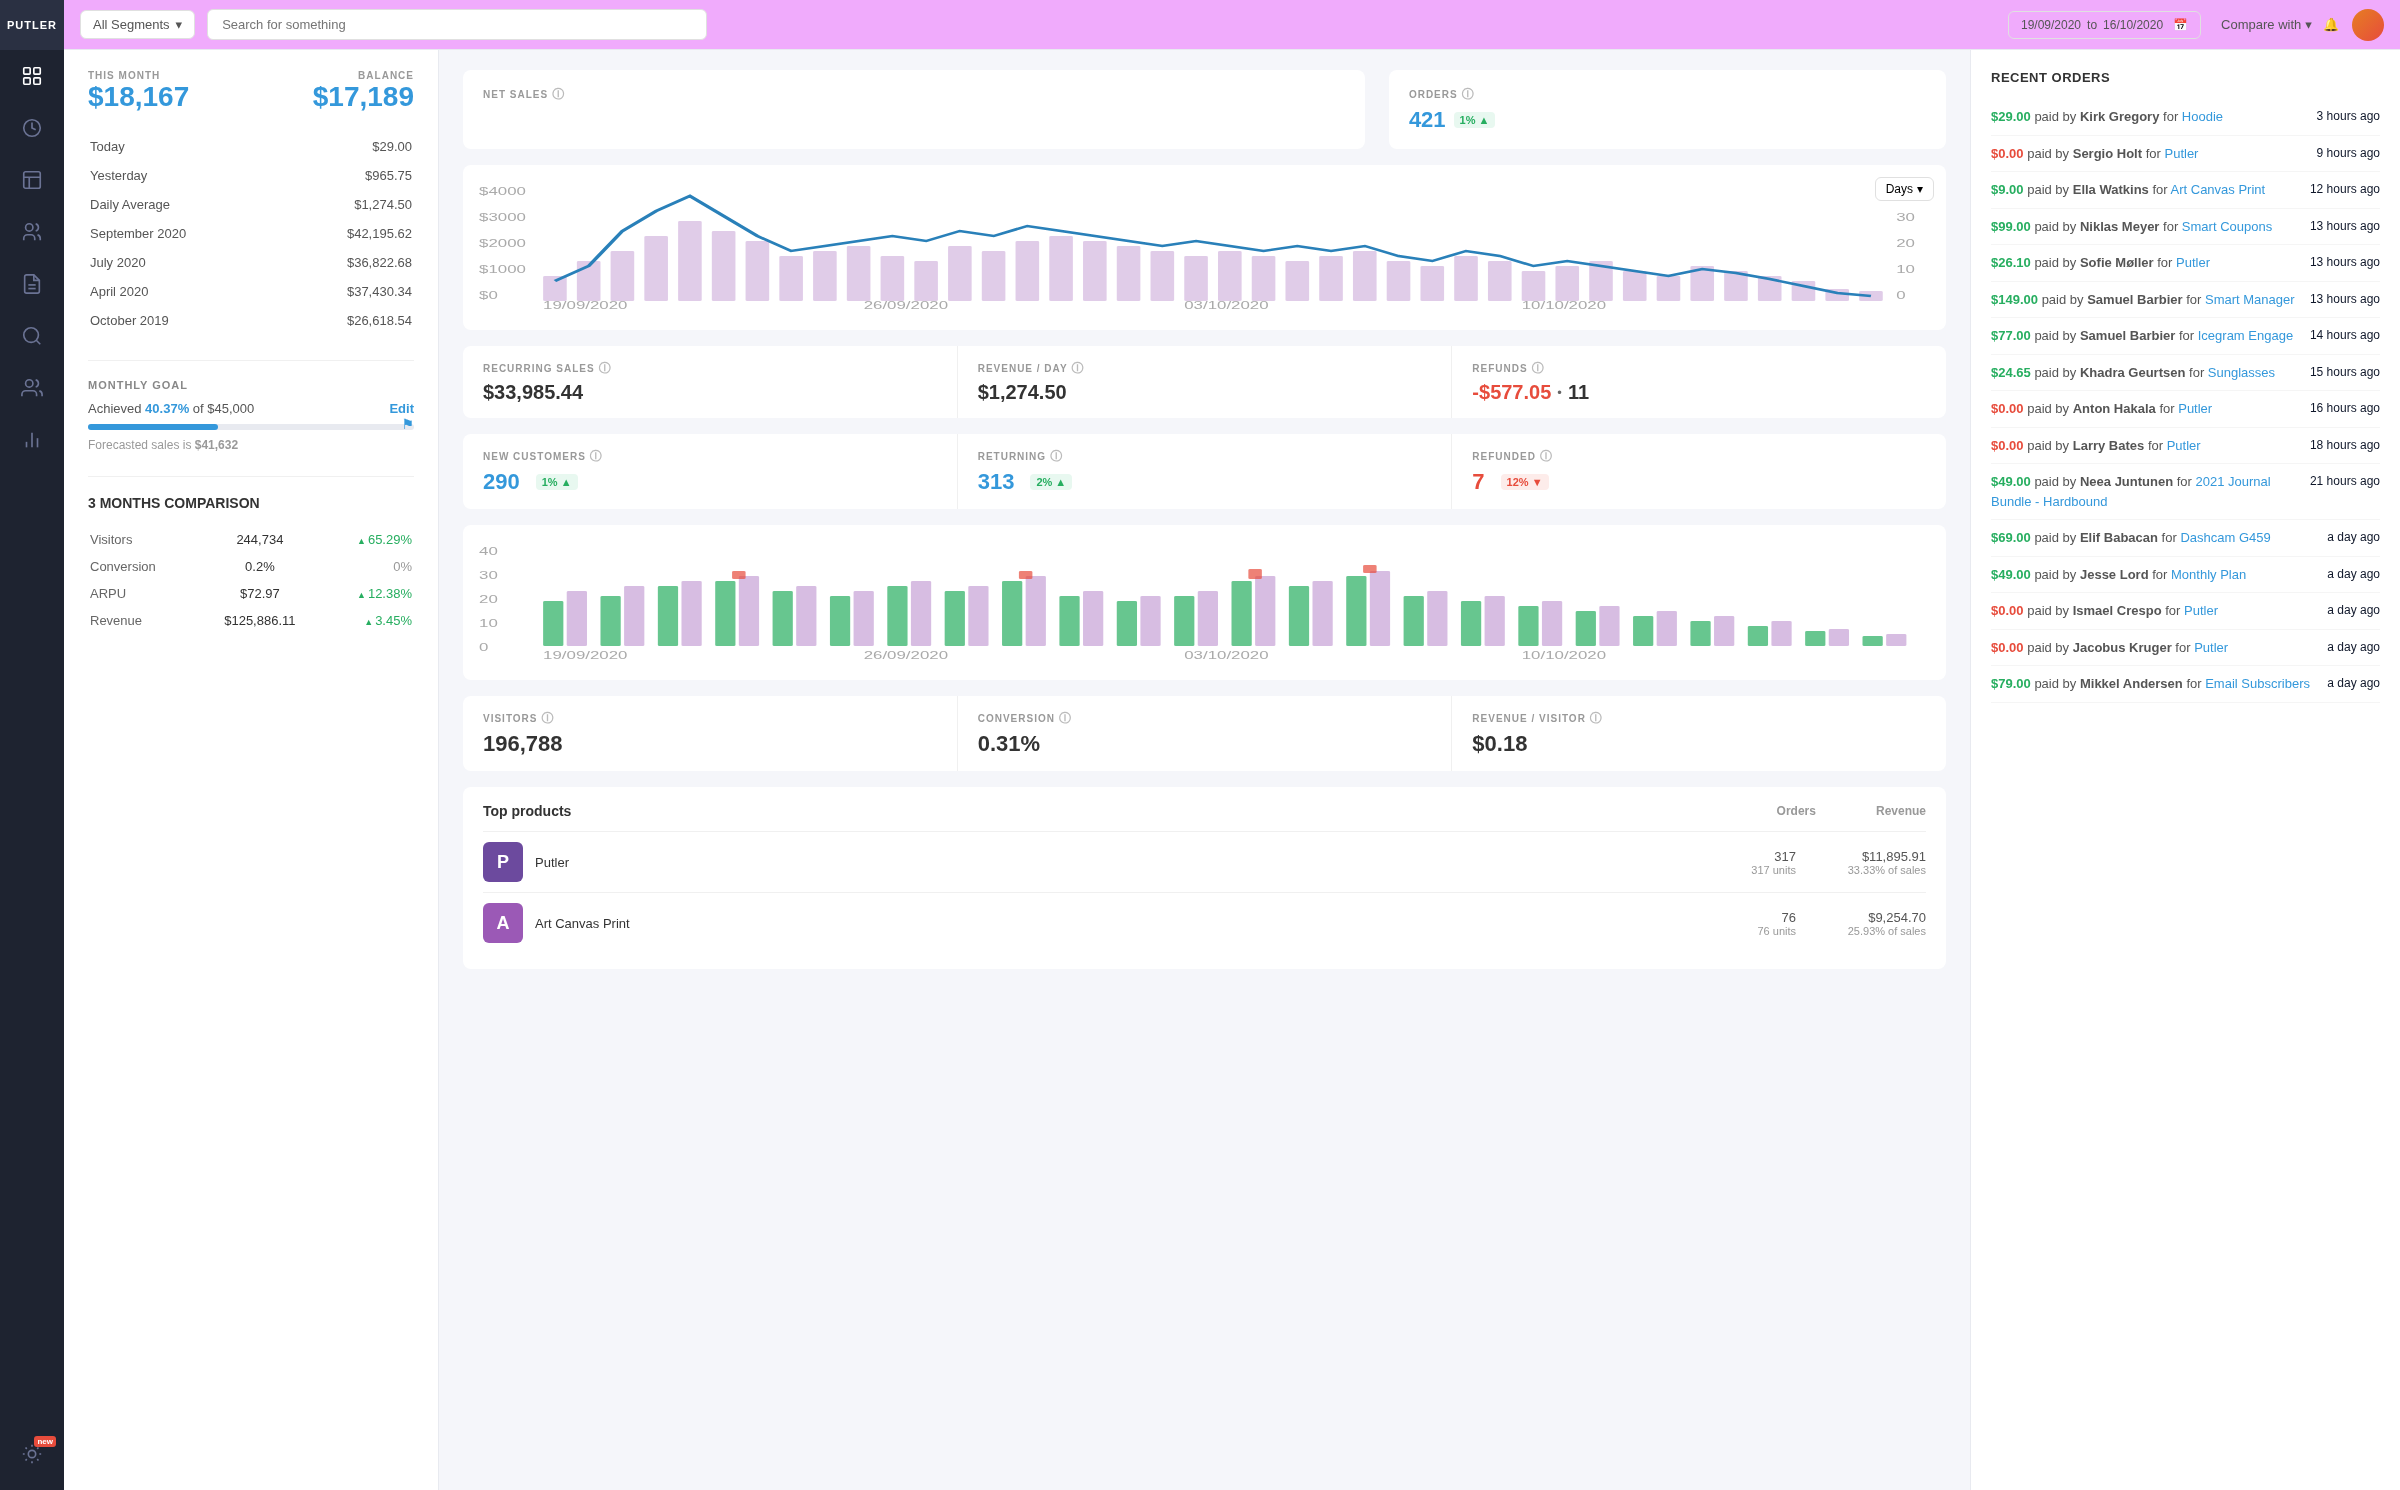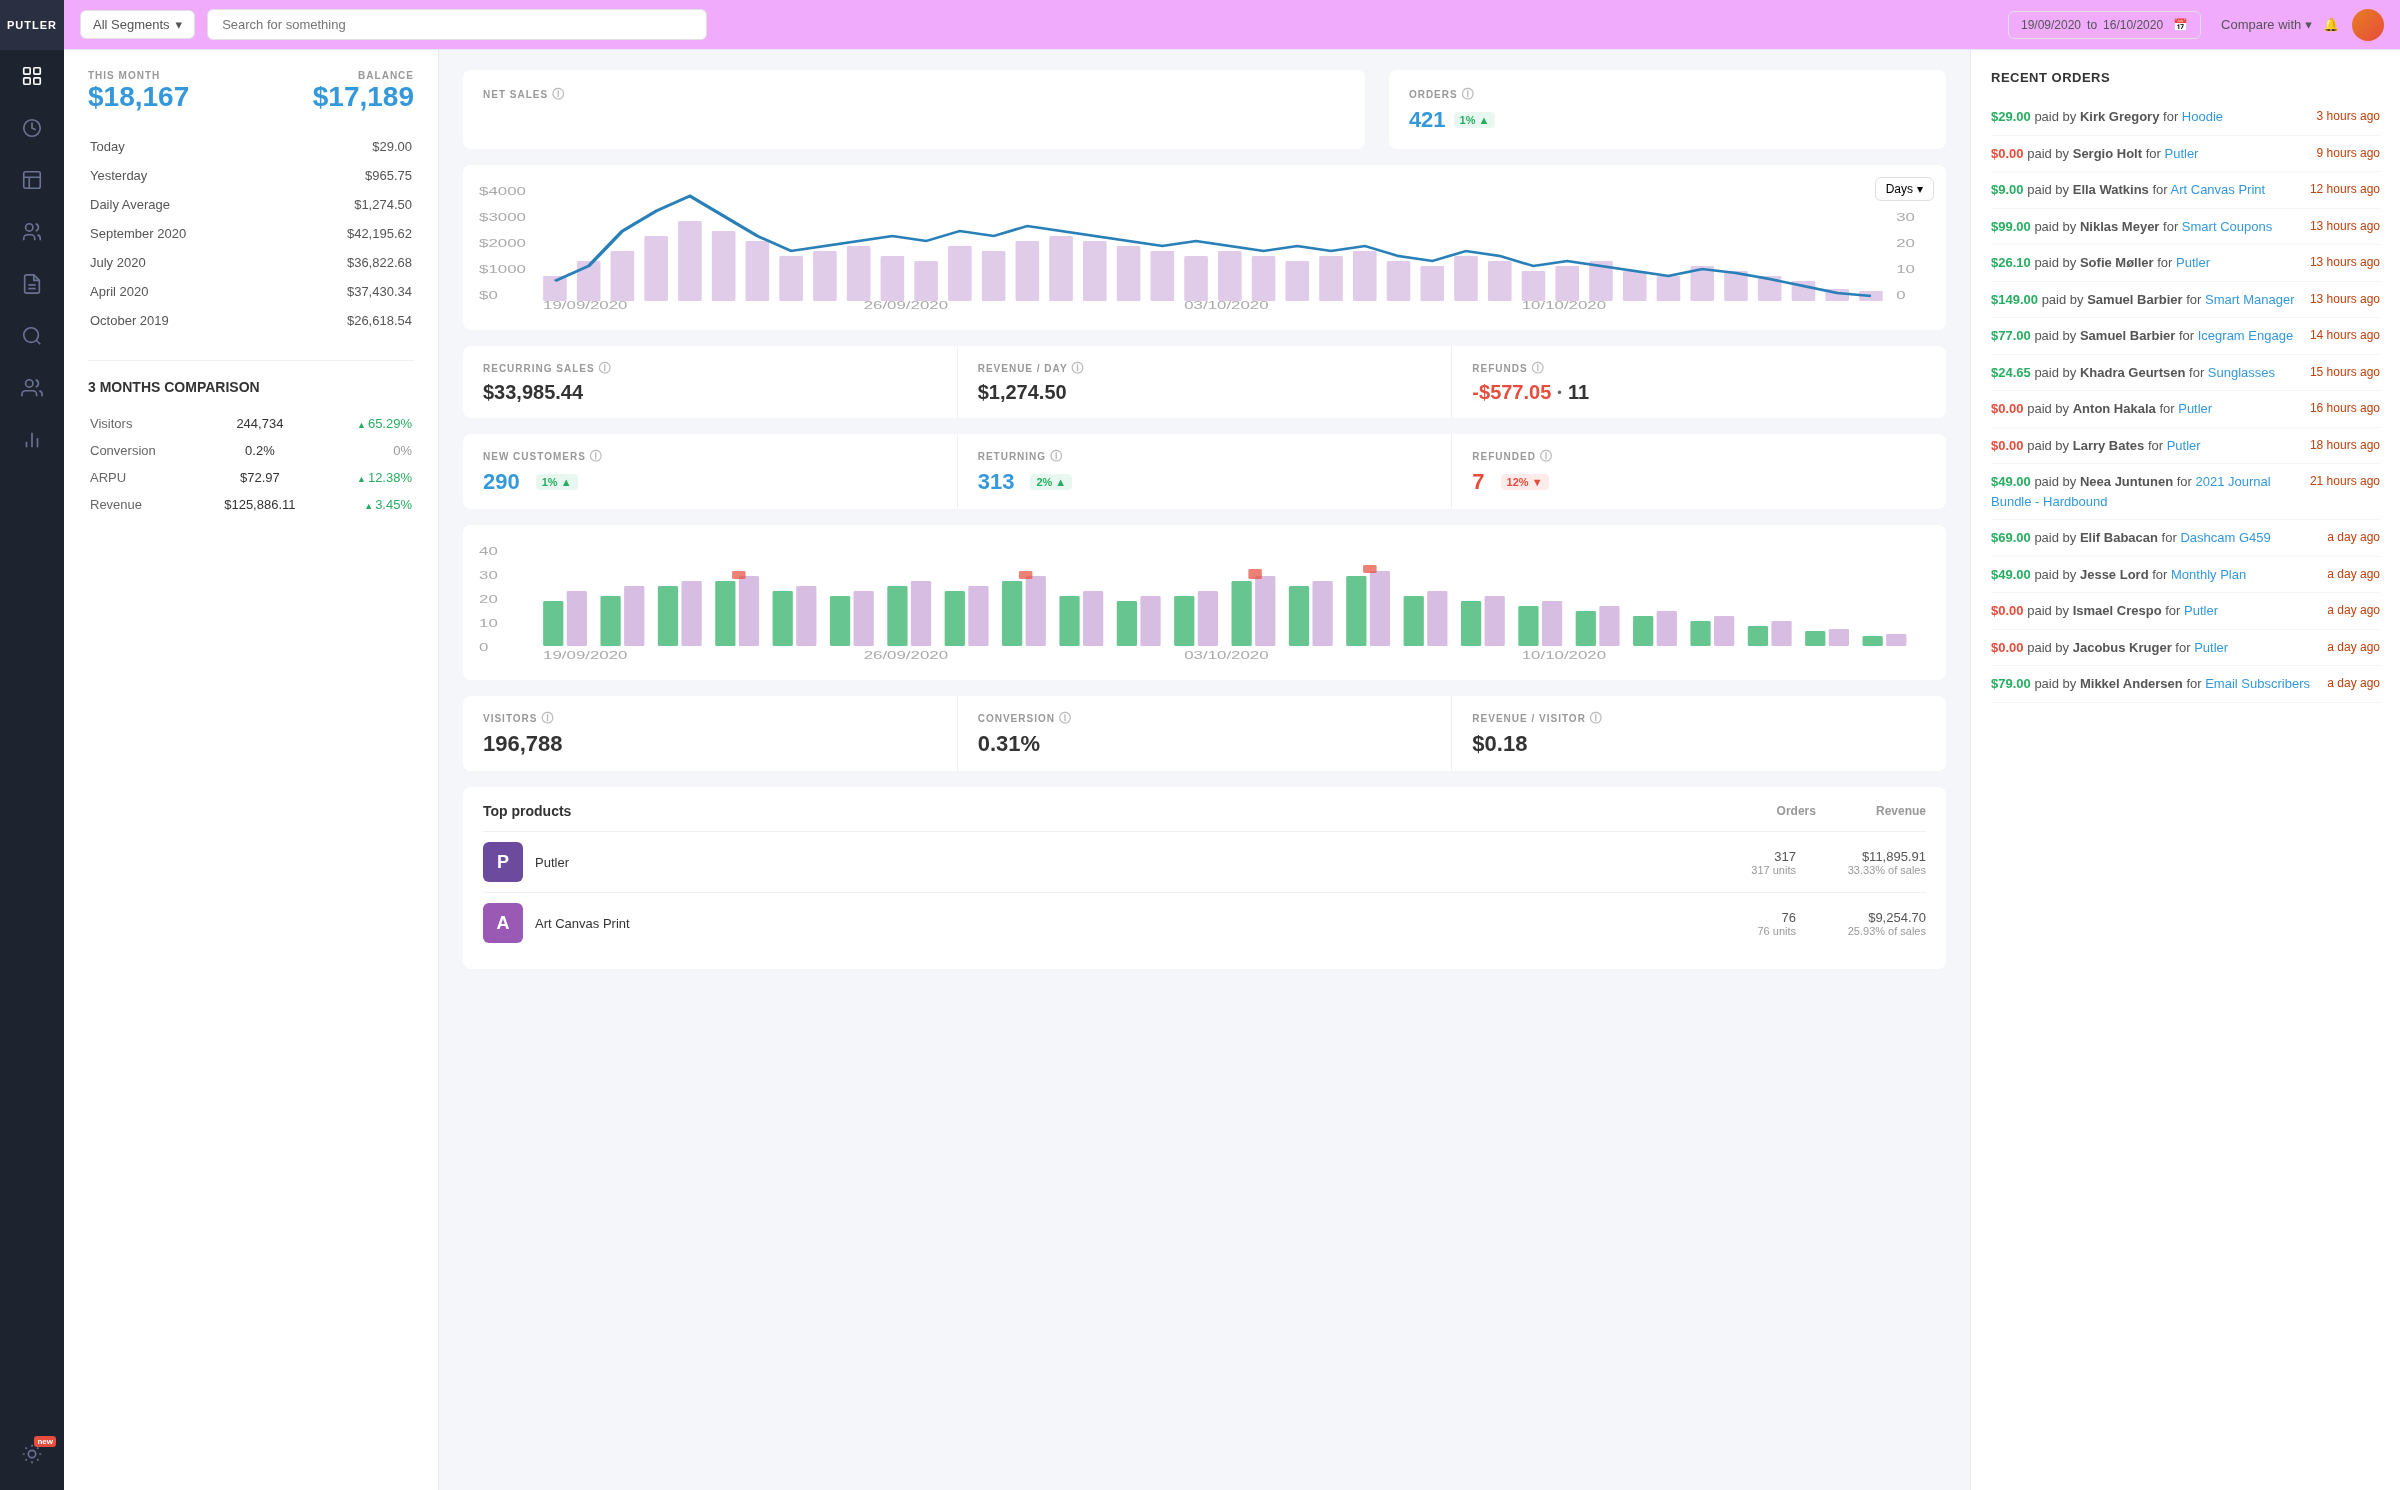--- a/index.html
+++ b/index.html
@@ -247,21 +247,21 @@
       border-left: 1px solid #e8eaf0;
       overflow-y: auto;
       padding: 20px 20px;
     }
     .recent-orders-title { font-size: 13px; font-weight: 700; color: #333; letter-spacing: 0.5px; text-transform: uppercase; margin-bottom: 14px; }
     .order-row { display: flex; align-items: flex-start; justify-content: space-between; padding: 8px 0; border-bottom: 1px solid #f5f5f5; }
     .order-left { flex: 1; font-size: 13px; color: #555; line-height: 1.5; }
     .order-amount { color: #27ae60; font-weight: 700; }
     .order-amount-zero { color: #e74c3c; font-weight: 700; }
     .order-product { color: #3498db; }
-    .order-time { font-size: 12px; color: #c2410c; white-space: nowrap; margin-left: 12px; flex-shrink: 0; padding-top: 2px; }
+    .order-time { font-size: 12px; color: #0f172a; white-space: nowrap; margin-left: 12px; flex-shrink: 0; padding-top: 2px; }
 
     
     .chart-svg { width: 100%; height: 130px; }
     .bar-chart-svg { width: 100%; height: 120px; }
 
     
     ::-webkit-scrollbar { width: 4px; }
     ::-webkit-scrollbar-track { background: #f0f0f0; }
     ::-webkit-scrollbar-thumb { background: #ccc; border-radius: 2px; }
   </style>
@@ -408,20 +408,36 @@
               <td>April 2020</td>
               <td>$37,430.34</td>
             </tr>
             <tr>
               <td>October 2019</td>
               <td>$26,618.54</td>
             </tr>
           </tbody>
       </table>
 
+      <div class="monthly-goal-section">
+        <div class="section-label">MONTHLY GOAL</div>
+        <div class="goal-row">
+          <span>
+            Achieved <span class="highlight">40.37%</span> of <span>$45,000</span>
+          </span>
+          <span class="edit-link">Edit</span>
+        </div>
+        <div class="progress-bar-bg">
+          <div class="progress-bar-fill" id="progress-fill" style="width: 40%;"></div>
+          <span class="progress-flag">⚑</span>
+        </div>
+        <div class="forecasted">
+          <span>Forecasted sales is</span> <strong>$41,632</strong>
+        </div>
+      </div>
 
       <div class="comparison-section">
         <div class="comp-title">3 MONTHS COMPARISON</div>
         <table class="comp-table">
           <tbody id="comp-tbody">
               <tr>
                 <td style="color:#666;">Visitors</td>
                 <td style="color:#333; text-align:center;">244,734</td>
                 <td style="text-align:right;"><span class="green-text"><span class="arrow-up"></span>65.29%</span></td>
               </tr>

